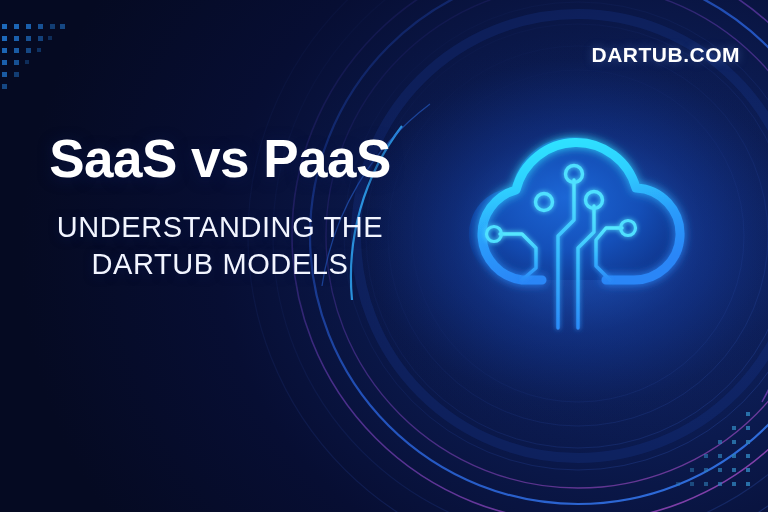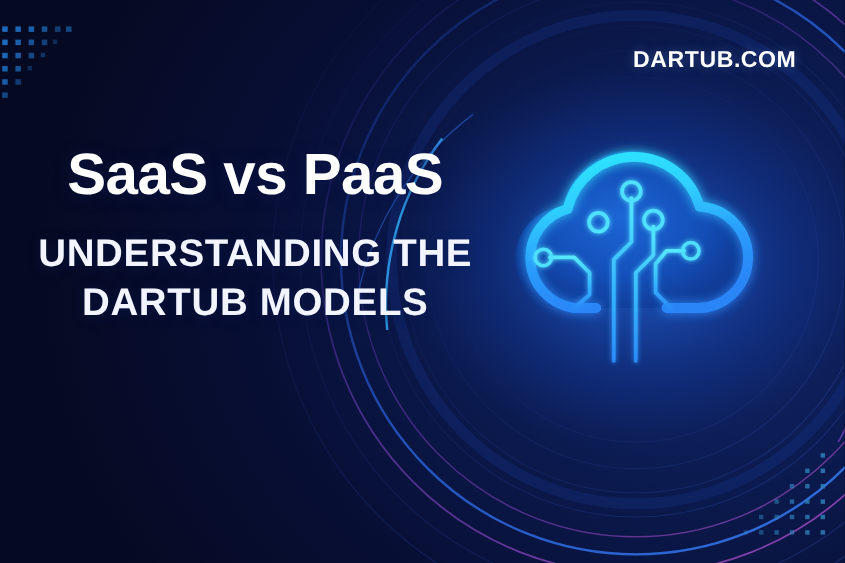--- a/index.html
+++ b/index.html
@@ -20,41 +20,40 @@
   }
 
   
   .arcs { position:absolute; inset:0; pointer-events:none; }
 
   
   .dotgrid { position:absolute; pointer-events:none; }
 
   
   .logo {
-    position:absolute; top:43px; right:44px;
+    position:absolute; top:43px; right:28px;
     font-size:21px; font-weight:bold; letter-spacing:0.5px;
     color:#ffffff;
     text-shadow:0 0 10px rgba(120,170,255,0.35);
   }
 
   
   .textblock {
     position:absolute; left:0; top:132px; width:440px;
     text-align:center;
-    margin-left:12px;
   }
   .title {
     font-size:53px; font-weight:bold; line-height:1.03;
     color:#ffffff; letter-spacing:-0.5px;
     text-shadow:0 2px 14px rgba(10,25,80,0.65);
   }
   .title .l2 { display:block; }
   .subtitle {
     margin-top:22px;
-    font-size:35px; font-weight:700; line-height:1.28;
+    font-size:29px; font-weight:400; line-height:1.28;
     color:#f2f5ff; letter-spacing:0.6px;
     text-shadow:0 2px 10px rgba(10,25,80,0.6);
   }
   .subtitle .s2 { display:block; }
 
   
   .cloudwrap {
     position:absolute; left:446px; top:128px;
     width:264px; height:216px;
   }

